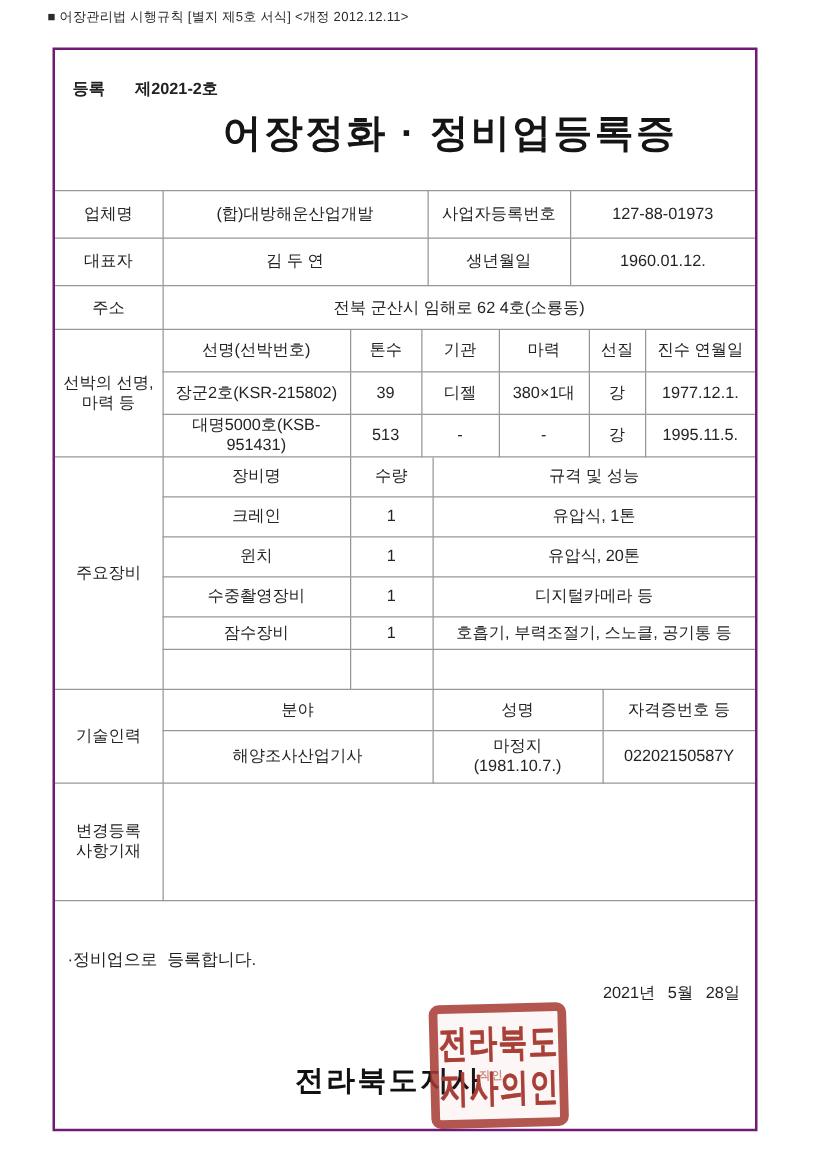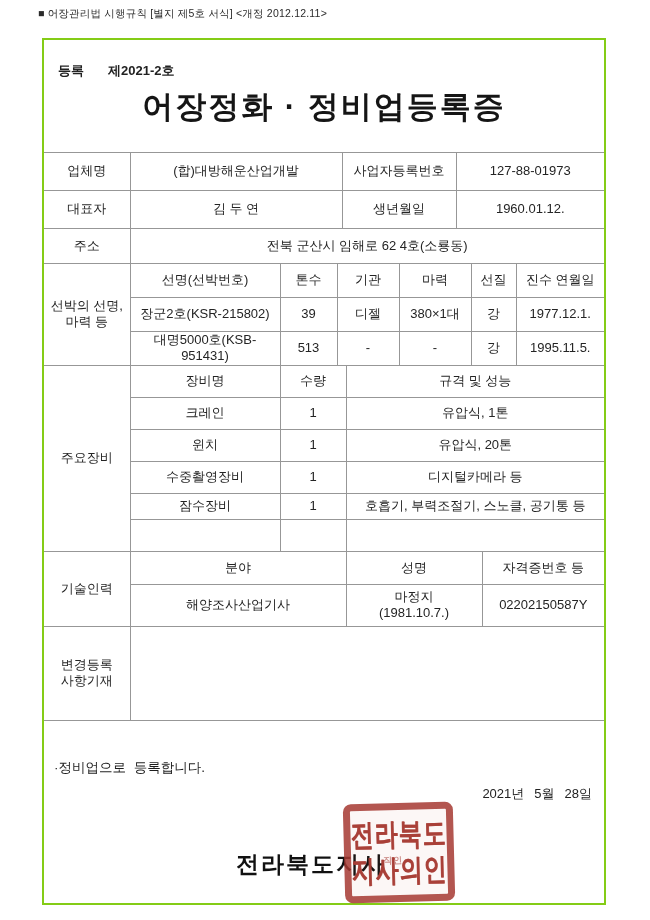--- a/index.html
+++ b/index.html
@@ -7,30 +7,30 @@
     width:650px; height:920px; background:#ffffff; position:relative; overflow:hidden;
     font-family:"Liberation Sans","DejaVu Sans",sans-serif; color:#1f1f1f;
     -webkit-font-smoothing:antialiased;
   }
   .notice {
     position:absolute; top:7px; left:38px;
     font-size:10.5px; color:#2b2b2b; letter-spacing:0.2px; white-space:nowrap;
   }
   .doc-box {
     position:absolute; left:42px; top:38px; width:564px; height:867px;
-    border:2px solid #84cc16; box-sizing:border-box; background:#fff;
+    border:2px solid #701a75; box-sizing:border-box; background:#fff;
   }
   .doc-header { height:112px; position:relative; }
   .reg-line {
     position:absolute; top:22px; left:14px; display:flex; gap:24px;
     font-size:13px; font-weight:700; color:#222;
   }
   .doc-title {
     position:absolute; top:46px; left:0; width:100%; text-align:center;
-    font-size:31px; font-weight:900; letter-spacing:2px; color:#151515; white-space:nowrap;
+    font-size:31px; font-weight:900; letter-spacing:2px; color:#151515; white-space:nowrap;padding-left:36px;
   }
   table.sec {
     border-collapse:collapse; width:100%; table-layout:fixed;
     border-left:hidden; border-right:hidden;
   }
   table.sec:not(:first-of-type) { border-top:hidden; }
   table.sec td {
     border:1px solid #979797; font-size:13px; text-align:center; vertical-align:middle;
     padding:0 3px; overflow:hidden; box-sizing:border-box; color:#242424; line-height:1.25;
   }

